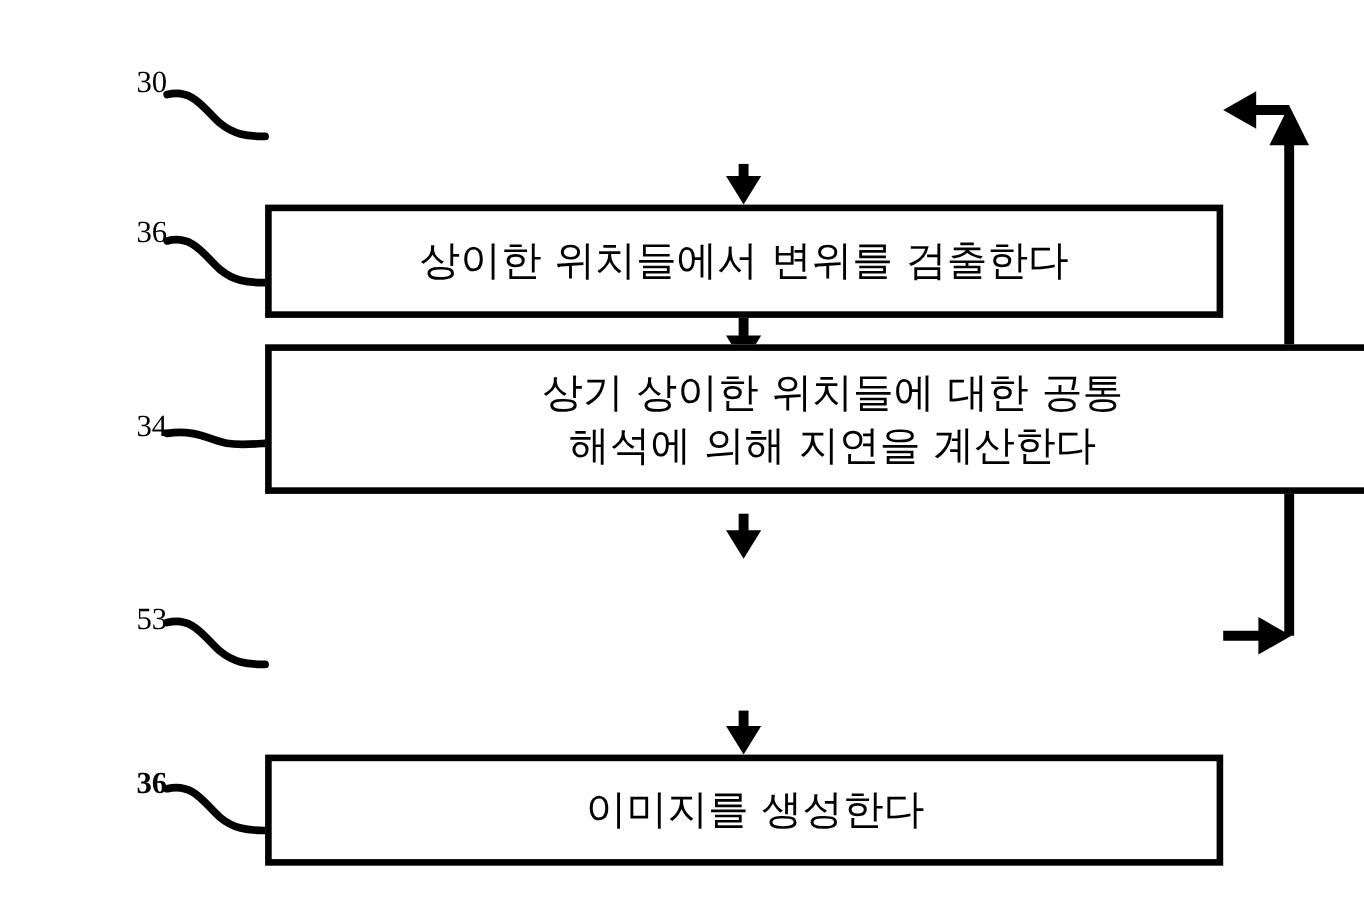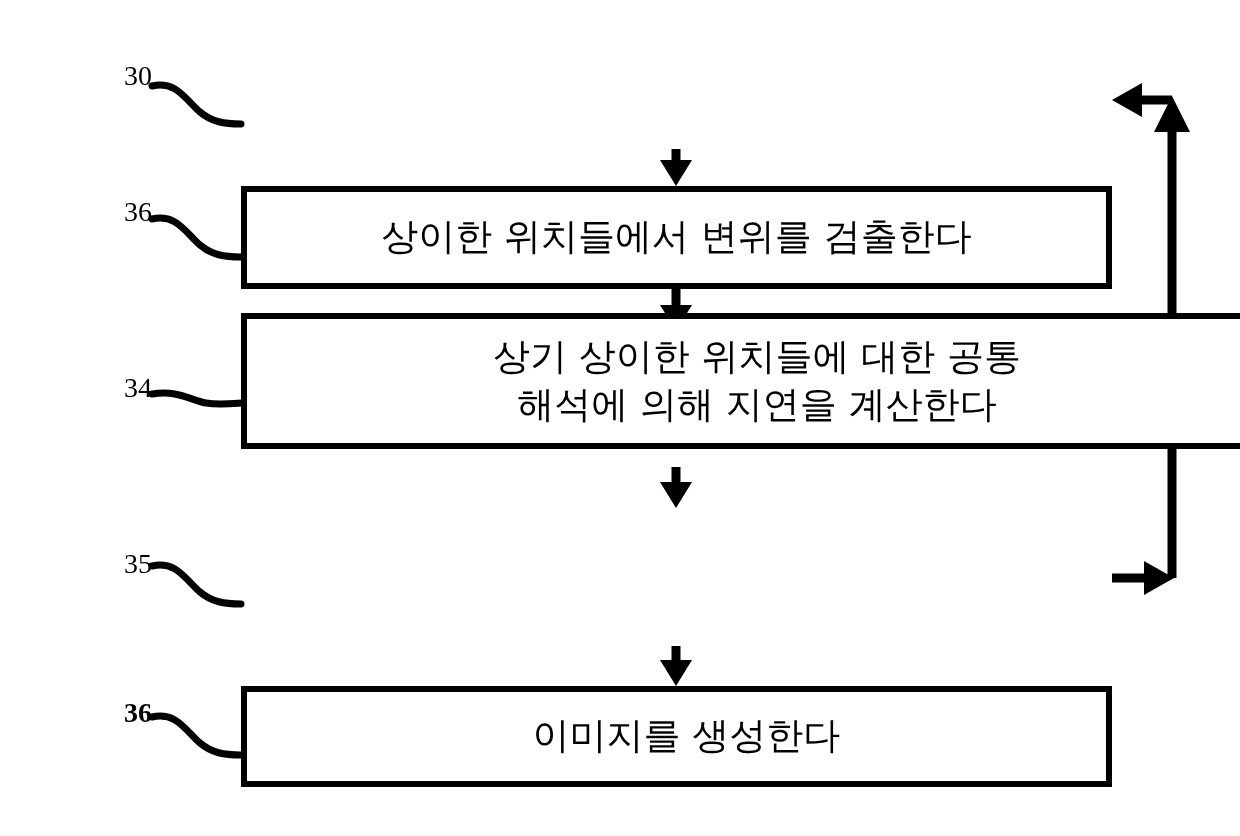--- a/index.html
+++ b/index.html
@@ -112,21 +112,21 @@
 
       <line x1="1172" y1="100" x2="1140" y2="100" stroke="#000000" stroke-width="9"></line>
       <polygon points="1112,100 1142,83 1142,117" fill="#000000"></polygon>
     </g>
 
   </svg>
 
   <div class="ref-num" id="ref-30">30</div>
   <div class="ref-num" id="ref-32">36</div>
   <div class="ref-num" id="ref-34">34</div>
-  <div class="ref-num" id="ref-35">35</div>
+  <div class="ref-num" id="ref-35">53</div>
   <div class="ref-num" id="ref-36">36</div>
 
 
   <div class="step-box" id="box-32">
     <span class="step-text">상이한 위치들에서 변위를 검출한다</span>
   </div>
 
   <div class="step-box" id="box-34">
     <span class="step-text">상기 상이한 위치들에 대한 공통
 해석에 의해 지연을 계산한다</span>

